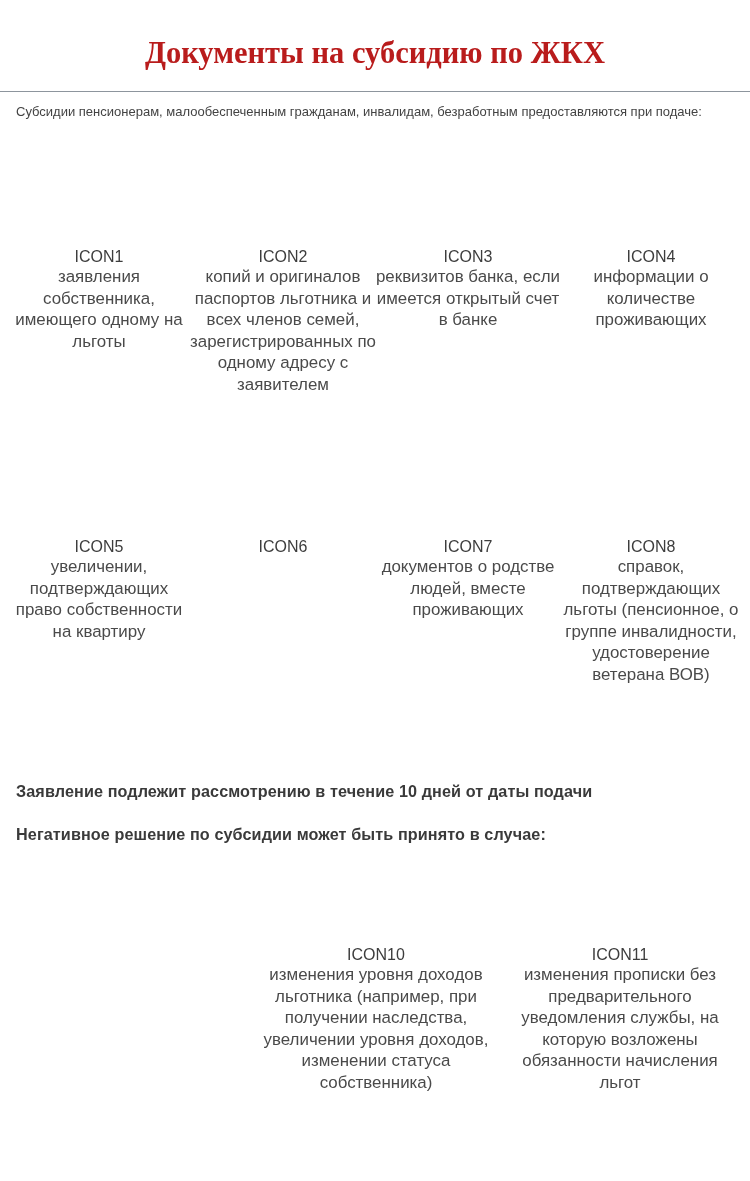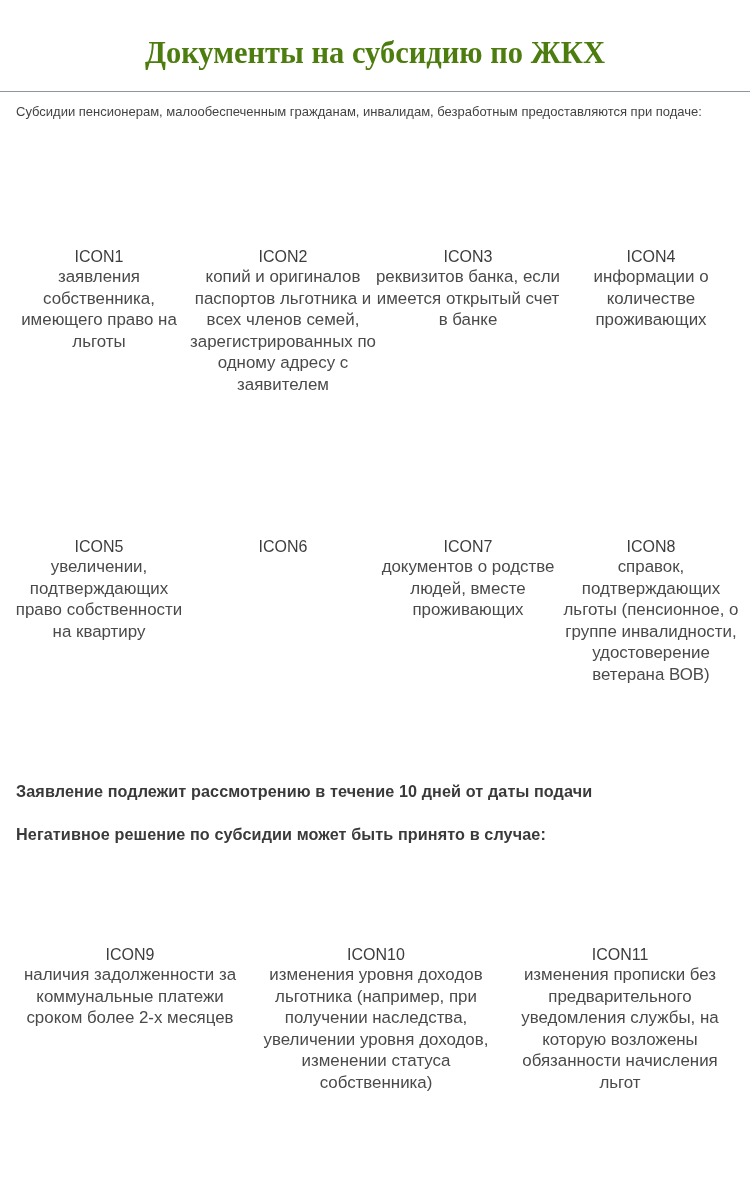--- a/index.html
+++ b/index.html
@@ -6,21 +6,21 @@
   html,body{margin:0;padding:0;}
   body{
     width:750px;height:1181px;background:#ffffff;
     font-family:"Liberation Sans",sans-serif;
     -webkit-font-smoothing:antialiased;
     color:#3d3d3d;overflow:hidden;position:relative;
   }
   .page{width:750px;height:1181px;position:relative;}
   .title{
     text-align:center;font-family:"Liberation Serif",serif;font-weight:bold;
-    font-size:30.5px;color:#4d7c0f;
+    font-size:30.5px;color:#b91c1c;
     position:absolute;left:0;right:0;top:36px;line-height:34px;
   }
   .rule{position:absolute;left:0;right:0;top:91px;height:1px;background:#8d959d;}
   .intro{
     position:absolute;left:16px;top:101px;width:700px;
     font-size:13px;line-height:22.5px;color:#434343;
   }
   .cell{position:absolute;text-align:center;}
   .iconwrap{height:104px;display:flex;align-items:flex-end;justify-content:center;}
   .caption{font-size:16.9px;line-height:21.5px;color:#4a4a4a;}
@@ -29,21 +29,21 @@
 </head>
 <body>
 
 <div class="page">
   <div class="title">Документы на субсидию по ЖКХ</div>
   <div class="rule"></div>
   <div class="intro">Субсидии пенсионерам, малообеспеченным гражданам, инвалидам, безработным предоставляются при подаче:</div>
 
   <div class="cell" style="left:6px;top:162px;width:186px">
     <div class="iconwrap">ICON1</div>
-    <div class="caption">заявления собственника, имеющего право на льготы</div>
+    <div class="caption">заявления собственника, имеющего одному на льготы</div>
   </div>
   <div class="cell" style="left:190px;top:162px;width:186px">
     <div class="iconwrap">ICON2</div>
     <div class="caption">копий и оригиналов паспортов льготника и всех членов семей, зарегистрированных по одному адресу с заявителем</div>
   </div>
   <div class="cell" style="left:375px;top:162px;width:186px">
     <div class="iconwrap">ICON3</div>
     <div class="caption">реквизитов банка, если имеется открытый счет в банке</div>
   </div>
   <div class="cell" style="left:558px;top:162px;width:186px">
@@ -63,24 +63,20 @@
     <div class="caption">документов о родстве людей, вместе проживающих</div>
   </div>
   <div class="cell" style="left:558px;top:452px;width:186px">
     <div class="iconwrap">ICON8</div>
     <div class="caption">справок, подтверждающих льготы (пенсионное, о группе инвалидности, удостоверение ветерана ВОВ)</div>
   </div>
 
   <div class="band" style="top:782px">Заявление подлежит рассмотрению в течение 10 дней от даты подачи</div>
   <div class="band" style="top:825px">Негативное решение по субсидии может быть принято в случае:</div>
 
-  <div class="cell" style="left:10px;top:860px;width:240px">
-    <div class="iconwrap">ICON9</div>
-    <div class="caption">наличия задолженности за коммунальные платежи сроком более 2-х месяцев</div>
-  </div>
   <div class="cell" style="left:258px;top:860px;width:236px">
     <div class="iconwrap">ICON10</div>
     <div class="caption">изменения уровня доходов льготника (например, при получении наследства, увеличении уровня доходов, изменении статуса собственника)</div>
   </div>
   <div class="cell" style="left:500px;top:860px;width:240px">
     <div class="iconwrap">ICON11</div>
     <div class="caption">изменения прописки без предварительного уведомления службы, на которую возложены обязанности начисления льгот</div>
   </div>
 </div>
 

